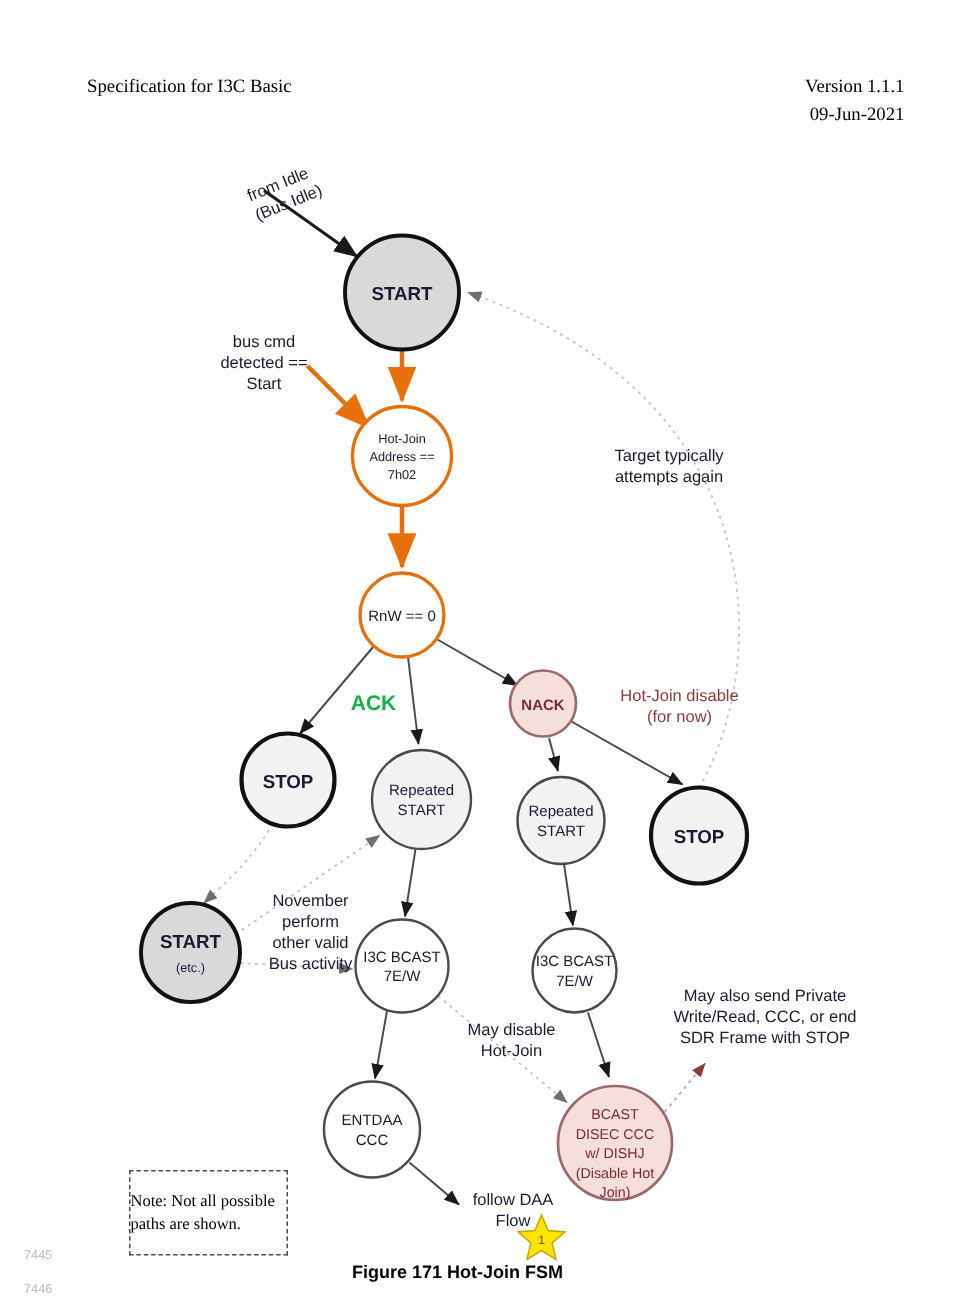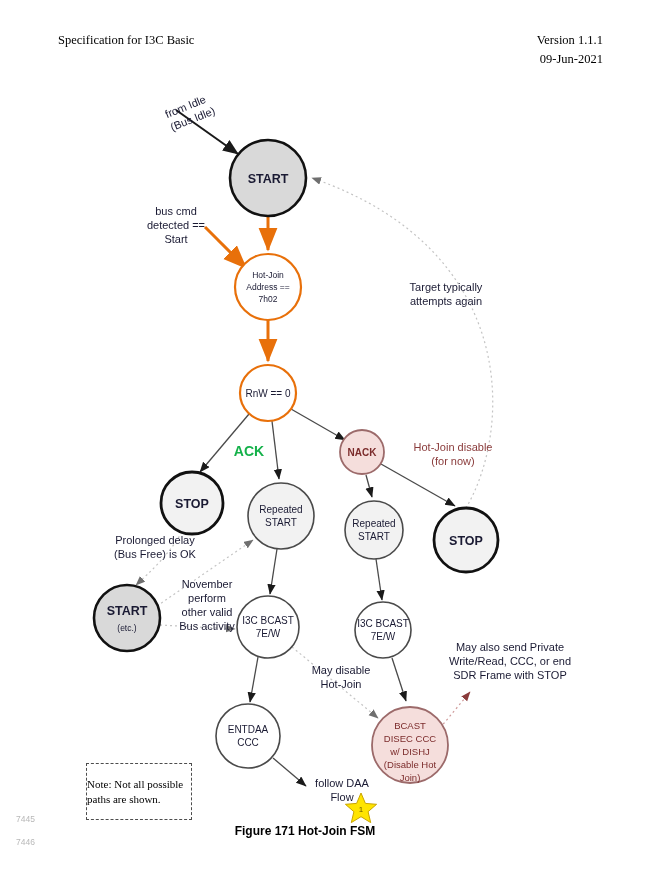--- a/index.html
+++ b/index.html
@@ -3,21 +3,21 @@
 <meta charset="utf-8">
 <style>
   html,body{margin:0;padding:0;}
   body{
     width:651px;height:876px;
     background:#ffffff;
     font-family:"Liberation Sans", sans-serif;
     position:relative;
     overflow:hidden;
   }
-  .page{position:absolute;inset:0;}
+  .page{position:absolute;inset:0;margin-top:17px;}
 
   
   .hdr{position:absolute;font-family:"Liberation Serif", serif;font-size:12.5px;color:#000;white-space:nowrap;}
   #hdr-spec{left:58px;top:33px;}
   #hdr-ver{right:48px;top:33px;text-align:left;}
   #hdr-date{right:48px;top:52px;text-align:right;}
 
   
   .lineno{position:absolute;left:16px;font-family:"Liberation Sans",sans-serif;font-size:8.5px;color:#b8b8b8;}
 
@@ -206,22 +206,20 @@
 Start</div>
 
   <div class="lbl" style="left:392px;top:280px;width:108px;">Target typically
 attempts again</div>
 
   <div class="lbl lbl-green" style="left:226px;top:444px;width:46px;">ACK</div>
 
   <div class="lbl lbl-red" style="left:388px;top:440px;width:130px;">Hot-Join disable
 (for now)</div>
 
-  <div class="lbl" style="left:93px;top:533px;width:124px;">Prolonged delay
-(Bus Free) is OK</div>
 
   <div class="lbl" style="left:165px;top:577px;width:84px;">November perform
 other valid
 Bus activity</div>
 
   <div class="lbl" style="left:295px;top:663px;width:92px;">May disable
 Hot-Join</div>
 
   <div class="lbl" style="left:430px;top:640px;width:160px;">May also send Private
 Write/Read, CCC, or end

